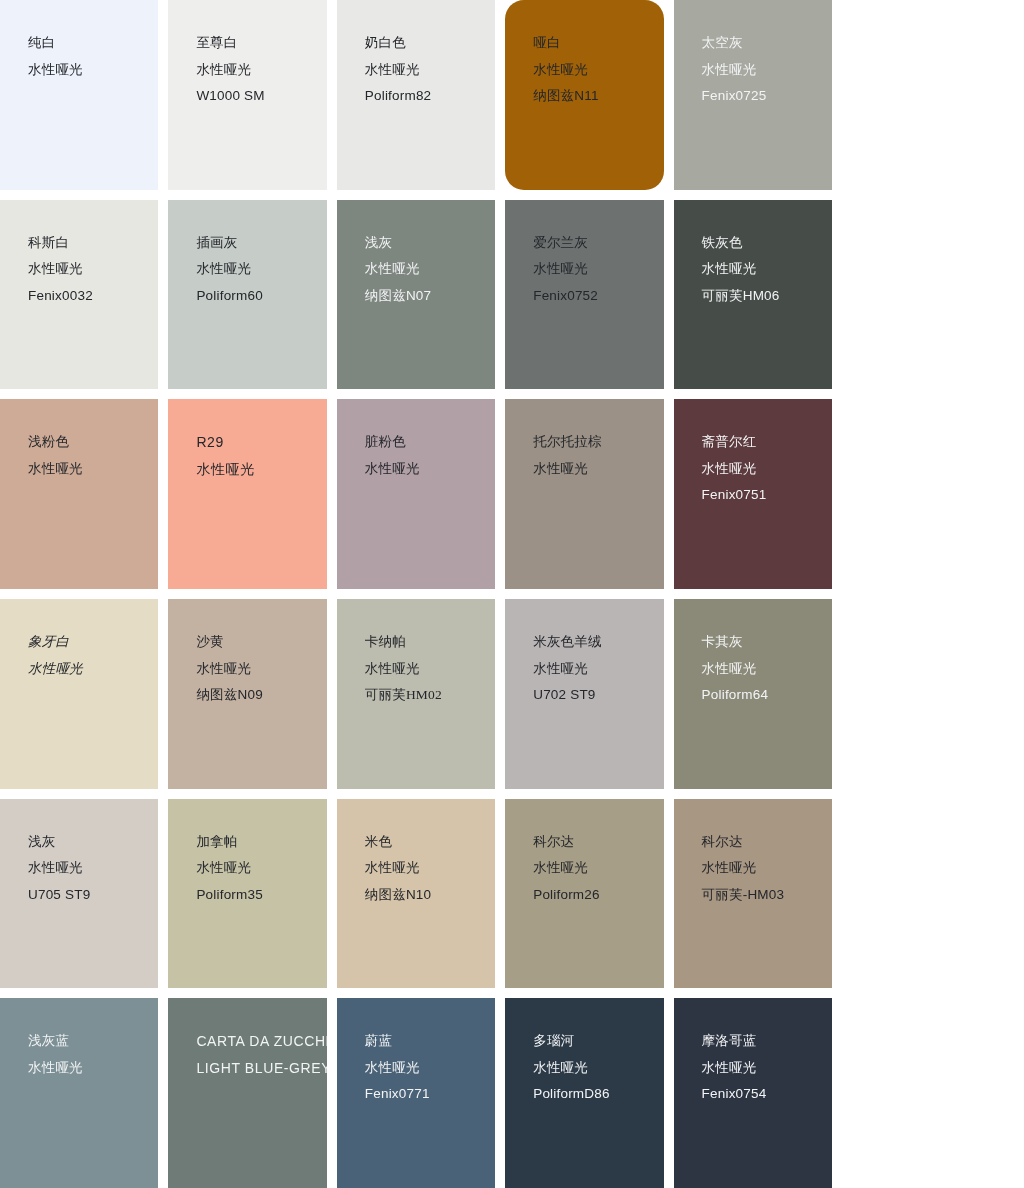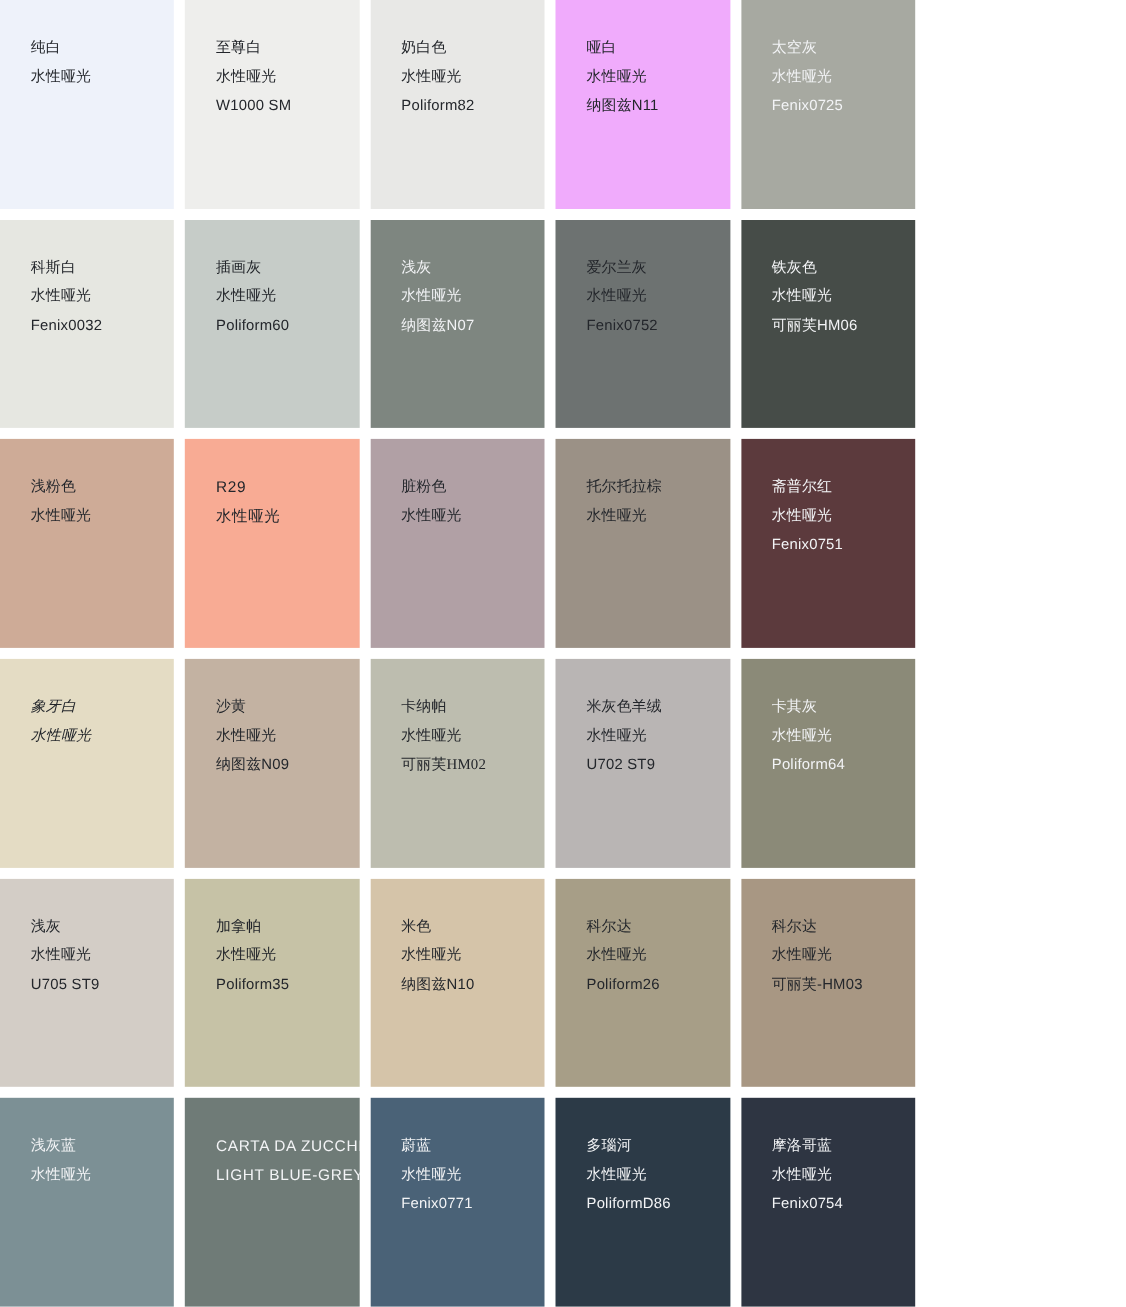--- a/index.html
+++ b/index.html
@@ -54,21 +54,21 @@
     <div class="swatch dark-text" style="background: rgb(238, 238, 236);">
       <span class="line">至尊白</span>
       <span class="line">水性哑光</span>
       <span class="line">W1000 SM</span>
     </div>
     <div class="swatch dark-text" style="background: rgb(232, 232, 230);">
       <span class="line">奶白色</span>
       <span class="line">水性哑光</span>
       <span class="line">Poliform82</span>
     </div>
-    <div class="swatch dark-text" style="background: #f0abfc;">
+    <div class="swatch dark-text" style="background: #a16207; border-radius: 19px;">
       <span class="line">哑白</span>
       <span class="line">水性哑光</span>
       <span class="line">纳图兹N11</span>
     </div>
     <div class="swatch light-text" style="background: rgb(167, 169, 161);">
       <span class="line">太空灰</span>
       <span class="line">水性哑光</span>
       <span class="line">Fenix0725</span>
     </div>
     <div class="swatch dark-text" style="background: rgb(230, 231, 225);">

